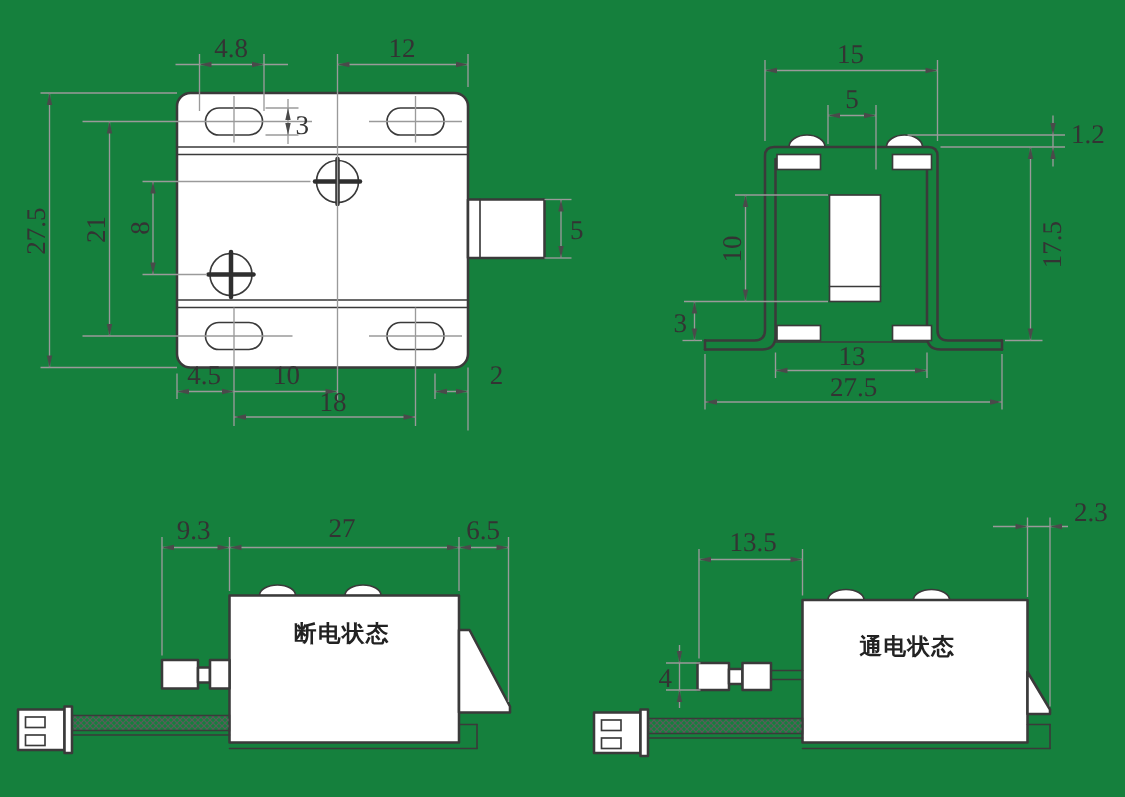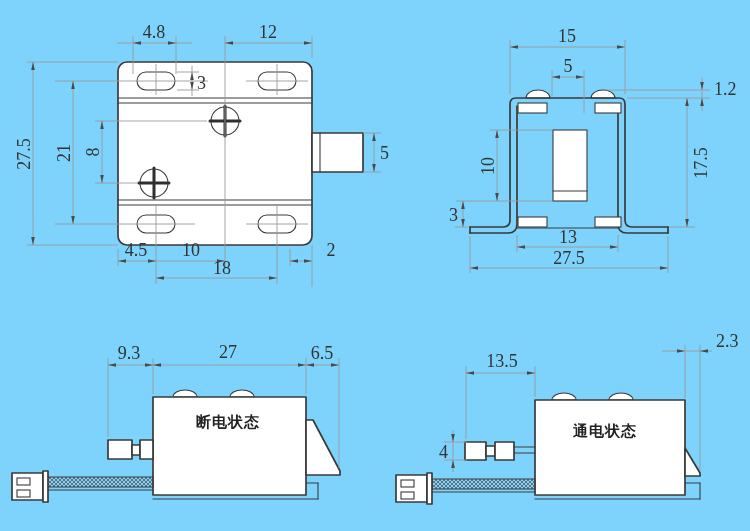--- a/index.html
+++ b/index.html
@@ -1,16 +1,16 @@
 <!DOCTYPE html>
 <html><head>
 <meta charset="utf-8">
 <style>
   html,body{margin:0;padding:0;background:#ffffff;}
-  .stage{position:relative;width:750px;height:531px;background:#7dd3fc;overflow:hidden;}
+  .stage{position:relative;width:750px;height:531px;background:#15803d;overflow:hidden;}
   svg{display:block;}
   .o2{stroke:#3a3a3a;stroke-width:1.7;fill:none;stroke-linejoin:round;stroke-linecap:round;}
   .o2f{stroke:#3a3a3a;stroke-width:1.7;fill:#ffffff;stroke-linejoin:round;}
   .o1{stroke:#3a3a3a;stroke-width:1.1;fill:none;stroke-linecap:round;}
   .o1f{stroke:#3a3a3a;stroke-width:1.1;fill:#ffffff;}
   .oc{stroke:#2f2f2f;stroke-width:3;fill:none;stroke-linecap:round;}
   .dl{stroke:#9a9a9a;stroke-width:0.9;fill:none;}
   .ar{fill:#4a4a4a;stroke:none;}
   .dt{font-family:"Liberation Serif","DejaVu Serif",serif;font-size:18px;fill:#333;}
   .mid{text-anchor:middle;}

